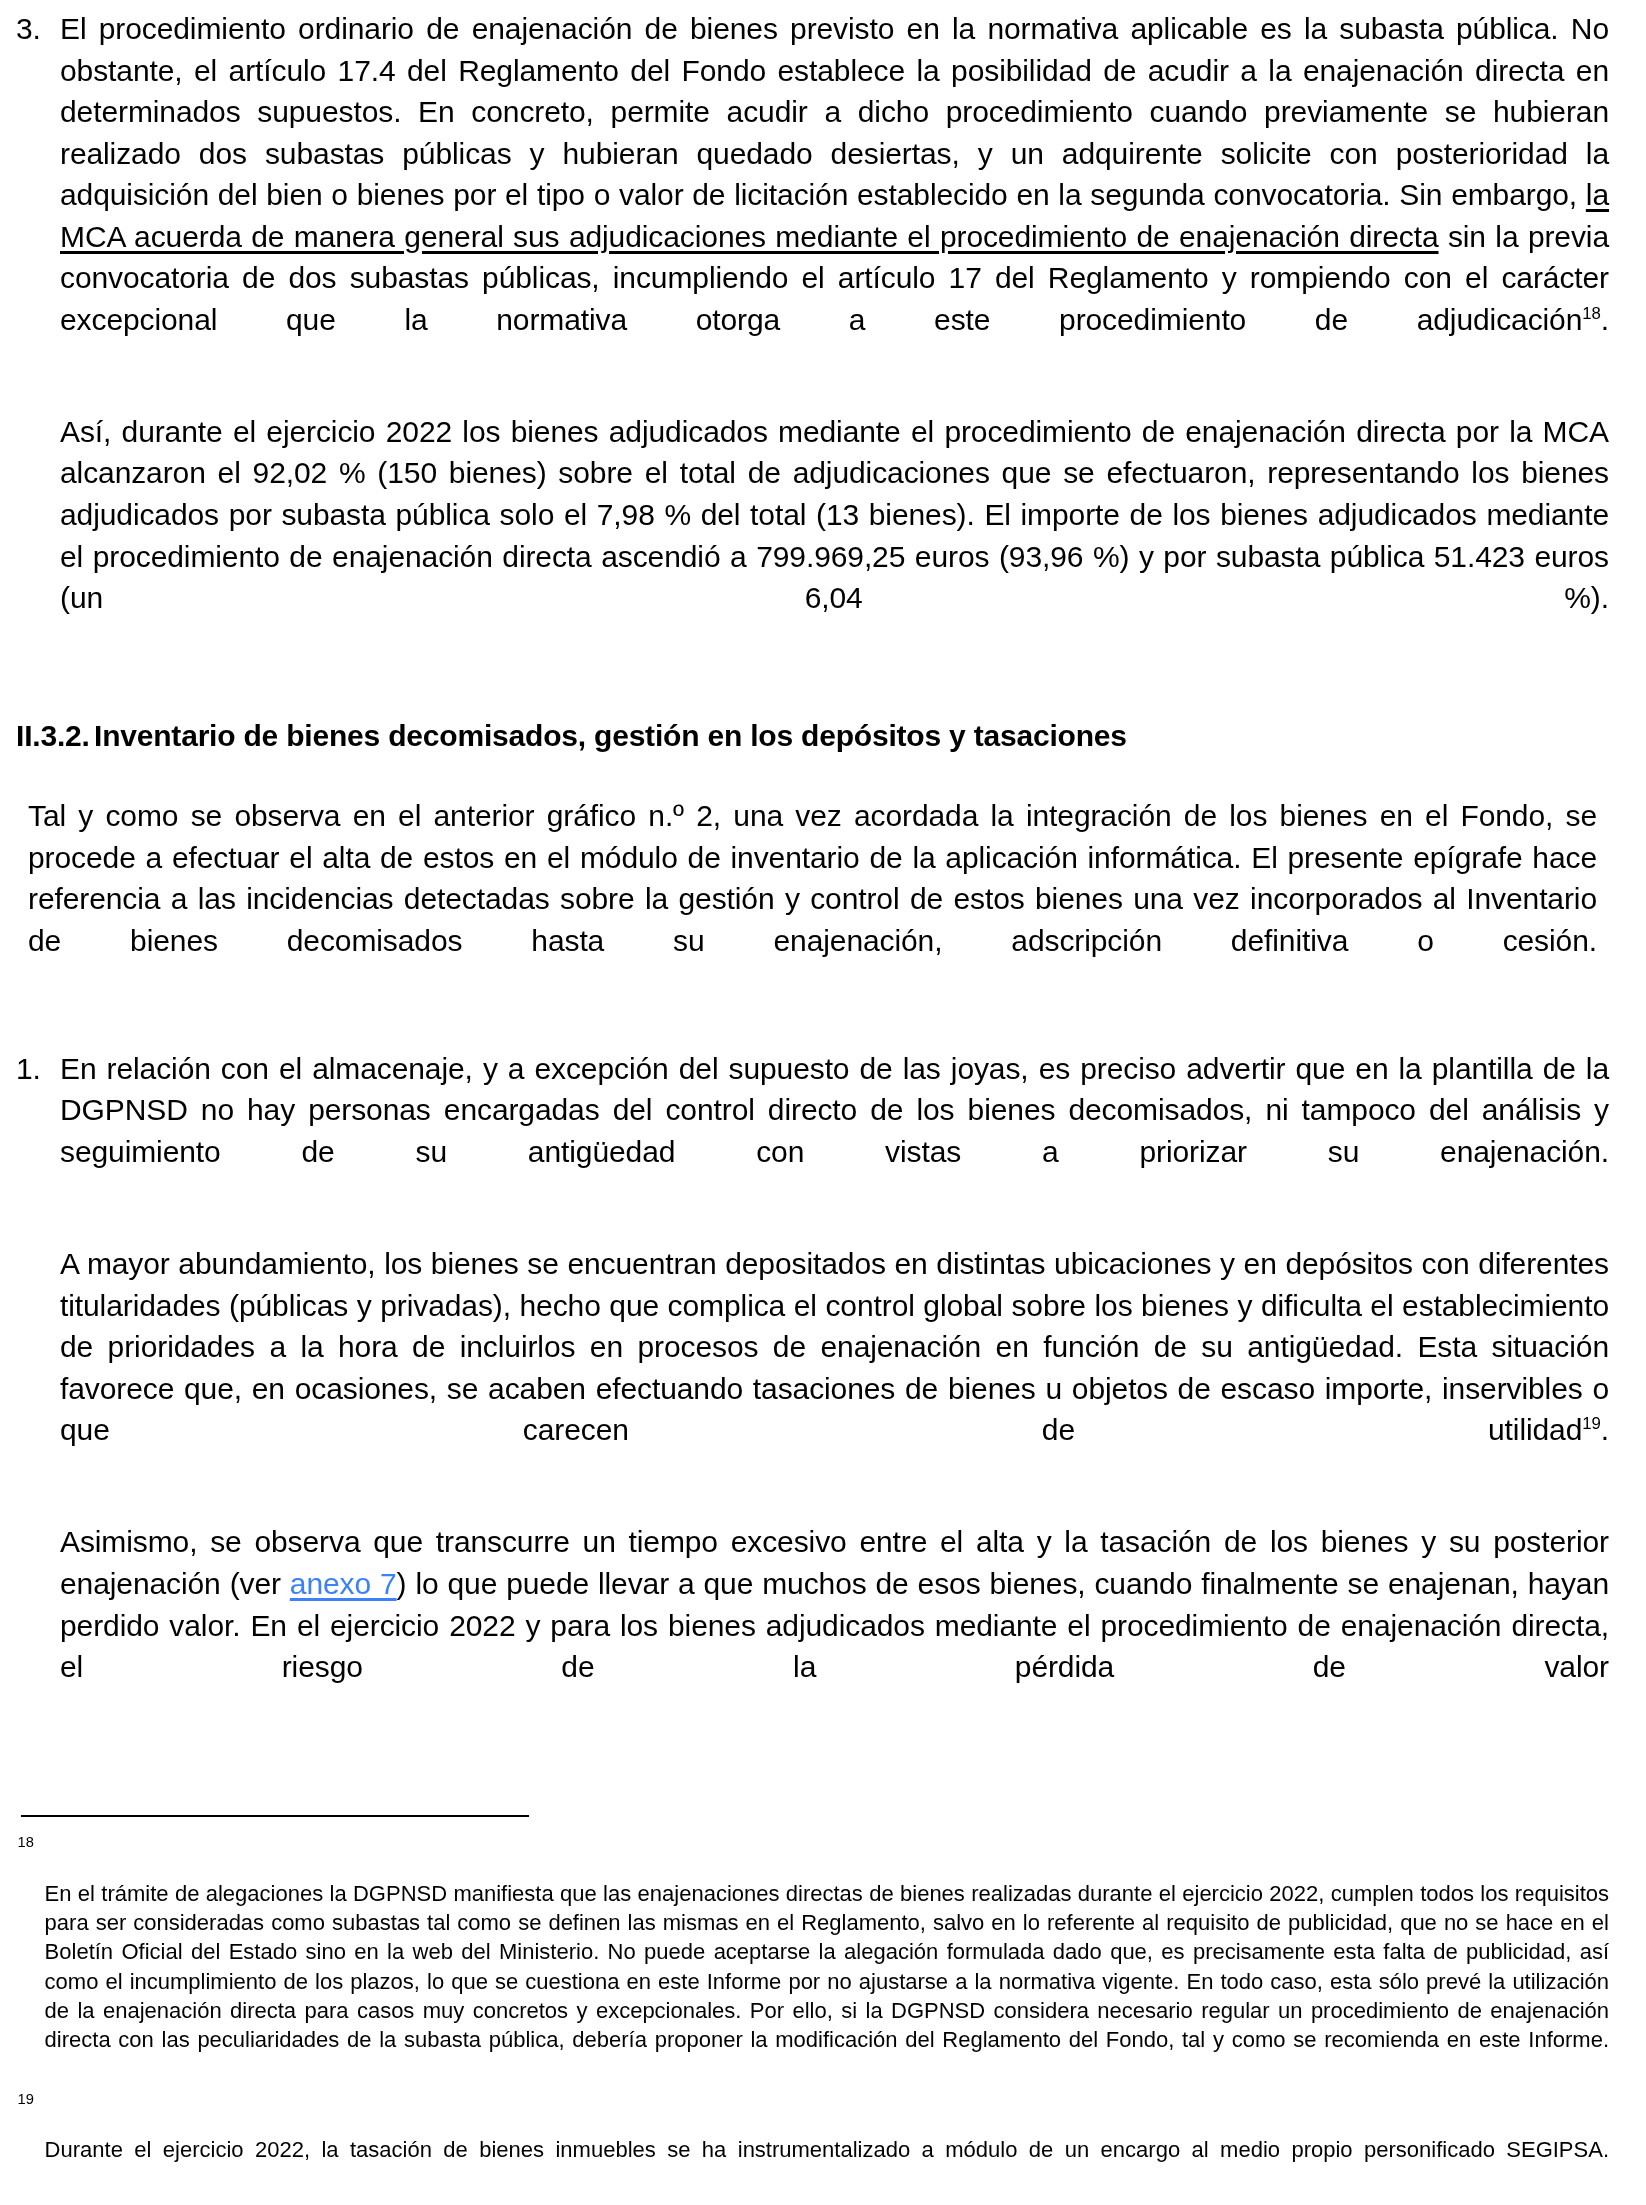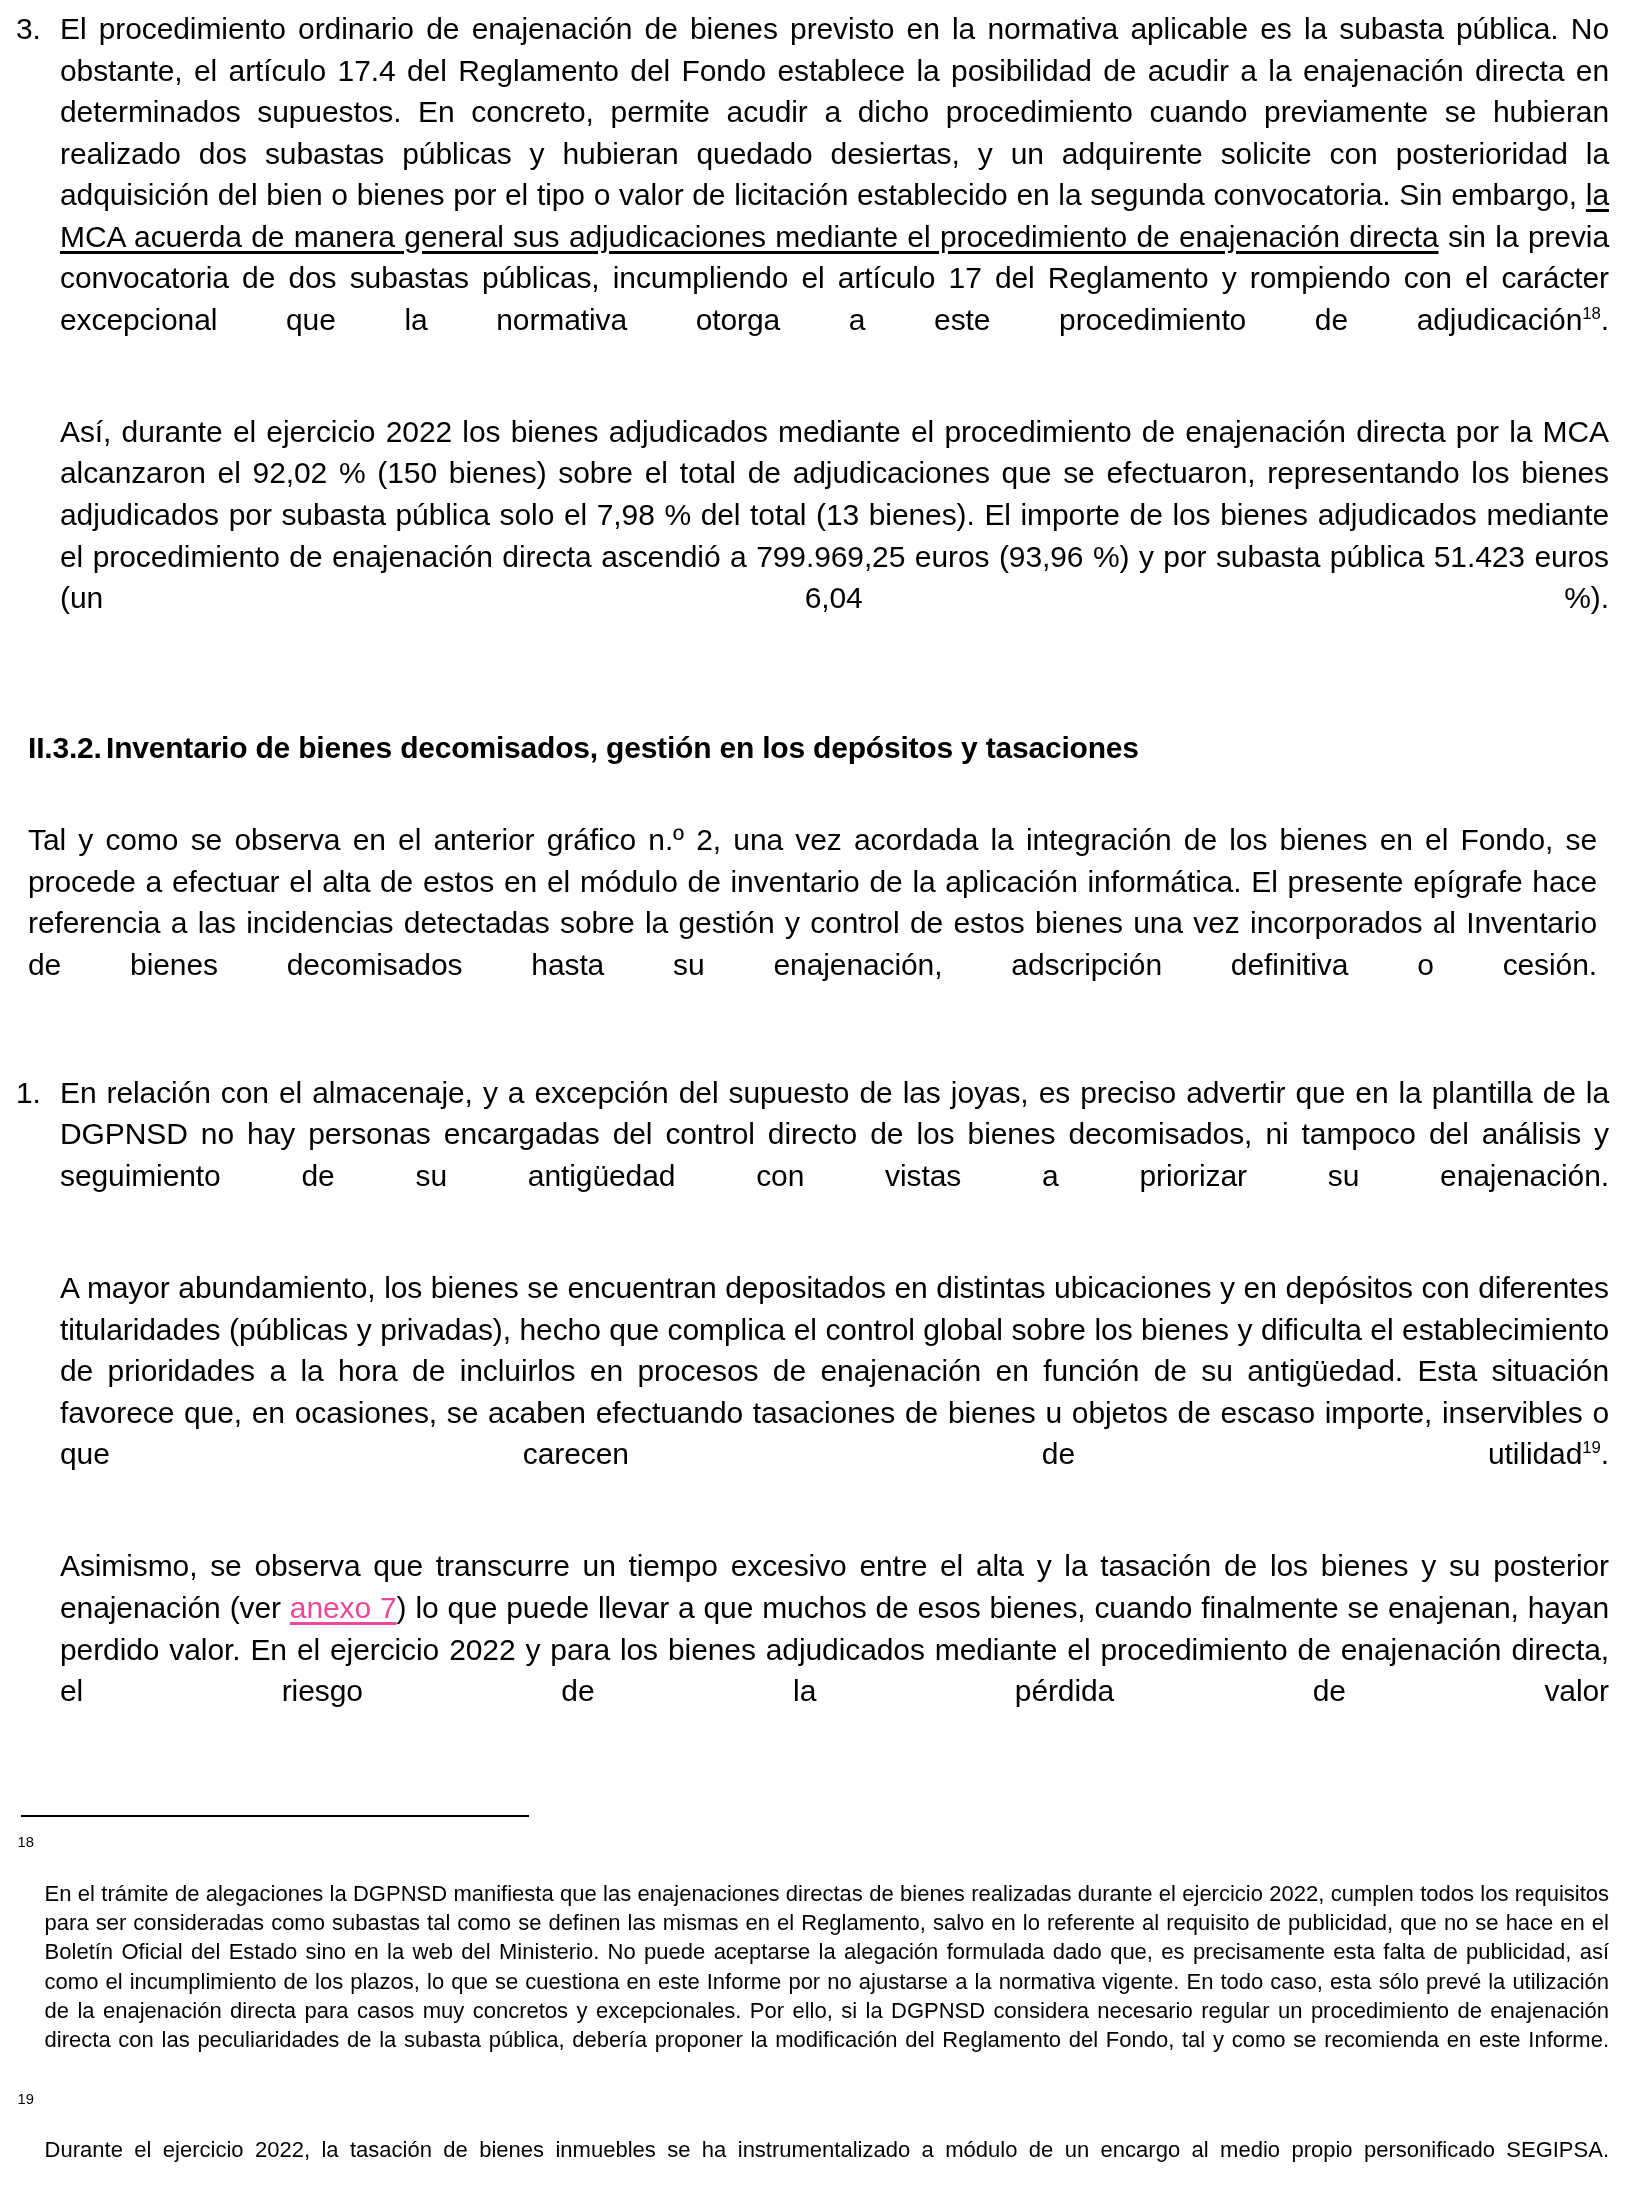--- a/index.html
+++ b/index.html
@@ -70,21 +70,21 @@
     text-align: justify;
     text-justify: inter-word;
   }
 
   
   .section-heading {
     display: flex;
     align-items: baseline;
     font-weight: bold;
     font-size: 30px;
-    margin: 12px;
+    margin: 0;
     letter-spacing: -0.2px;
   }
   .section-heading .sec-num {
     flex: 0 0 auto;
     width: 78px;
   }
   .section-heading .sec-title {
     flex: 1 1 auto;
   }
 
@@ -94,21 +94,21 @@
   .gap-list           { height: 33px; }
 
   
   .u { text-decoration: underline; text-underline-offset: 4px; }
   sup {
     font-size: 0.56em;
     vertical-align: super;
     line-height: 0;
   }
   a.doclink {
-    color: #ec4899;
+    color: #3b82f6;
     text-decoration: underline;
     text-underline-offset: 4px;
   }
 
   
   .footnotes {
     position: absolute;
     left: 16px;
     right: 38px;
     bottom: 6.4px;

